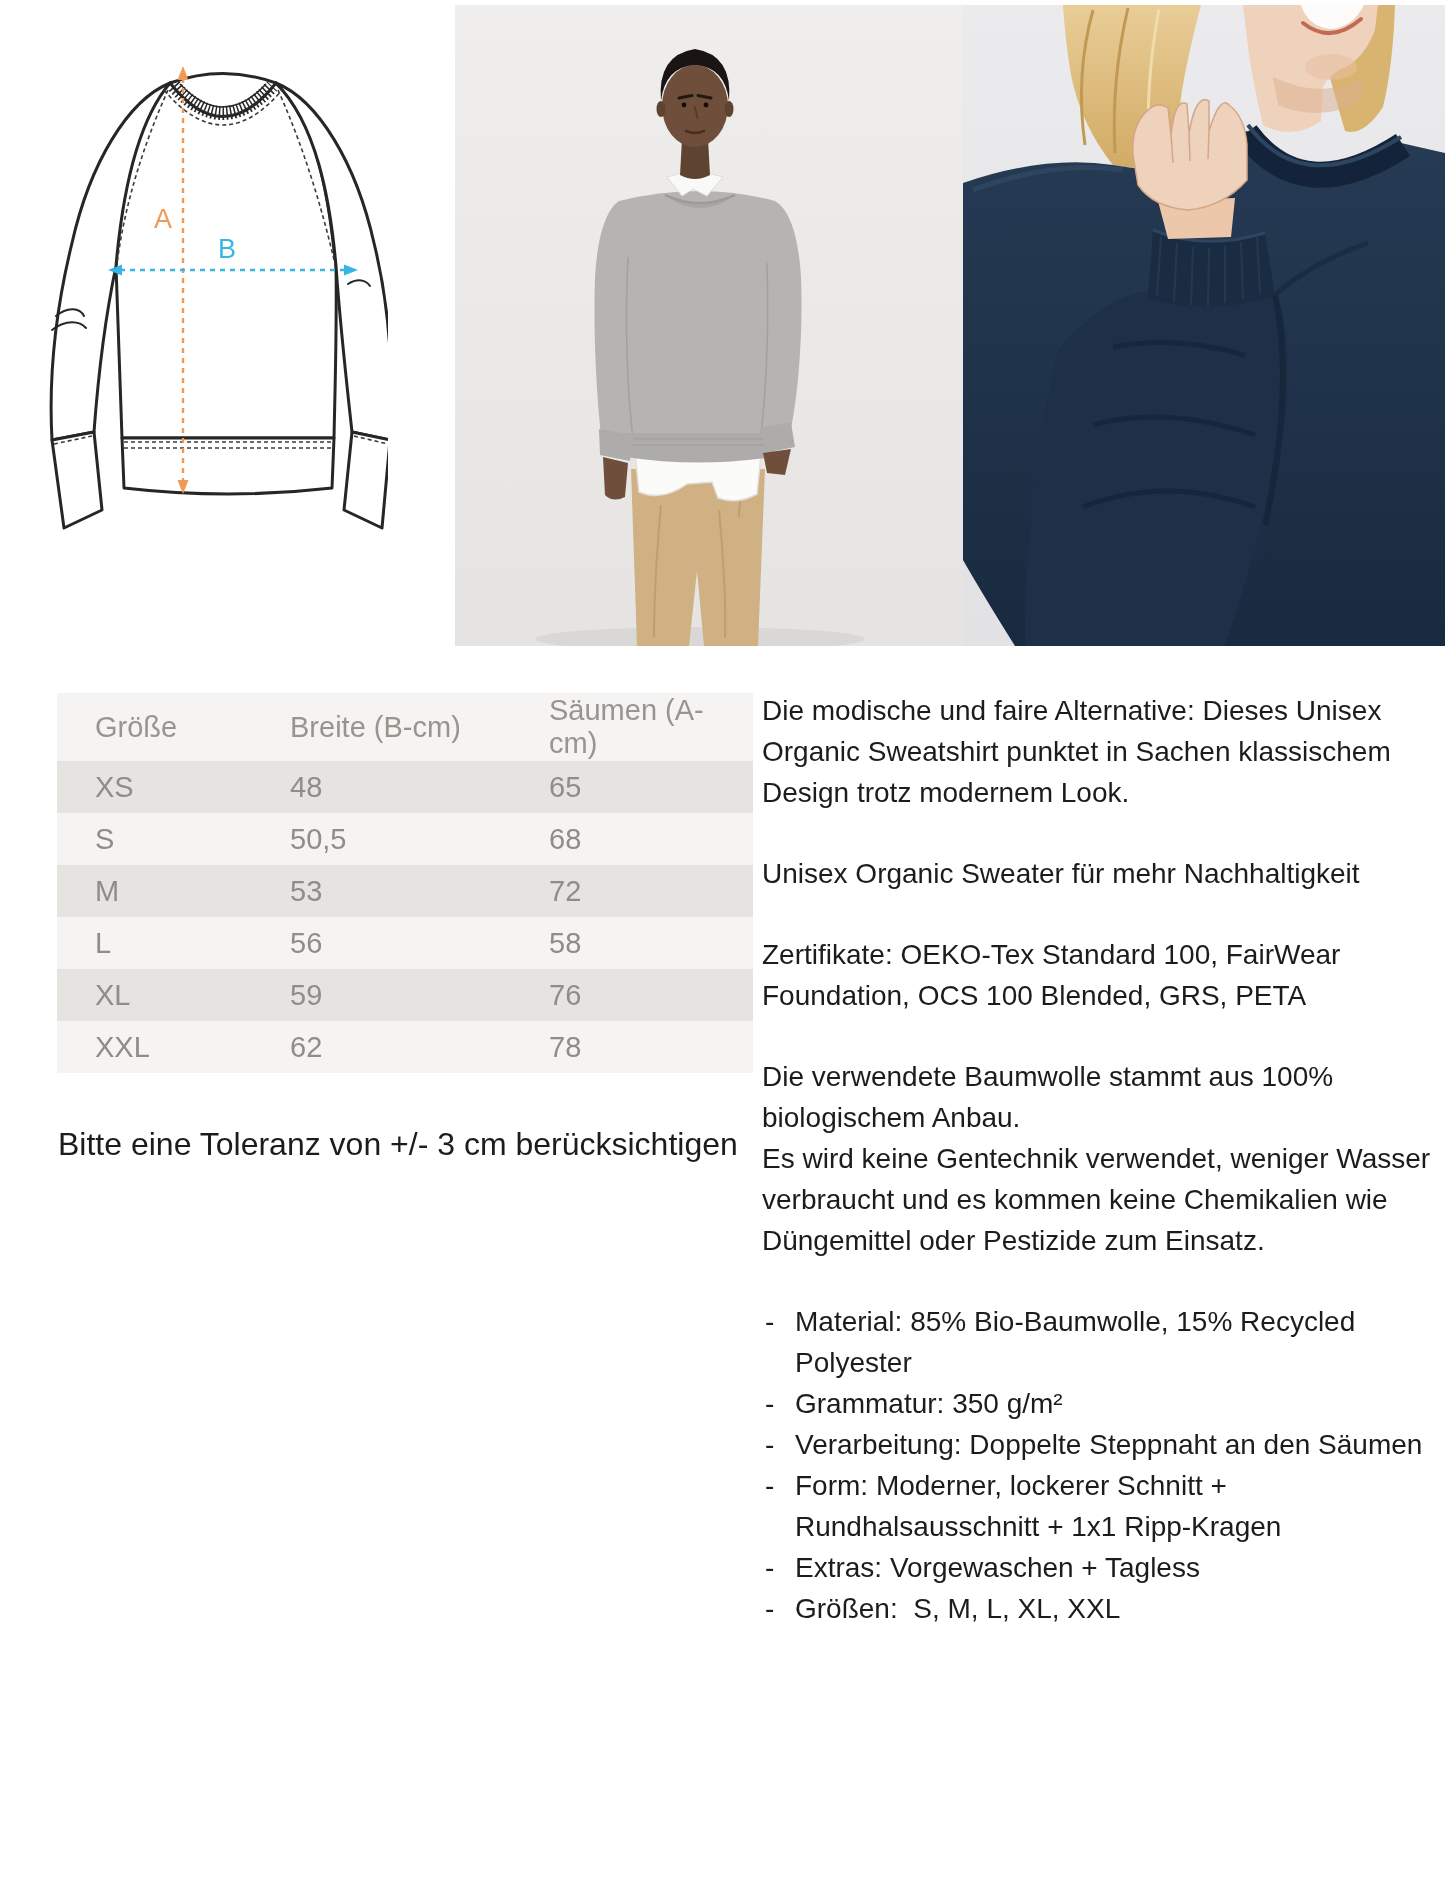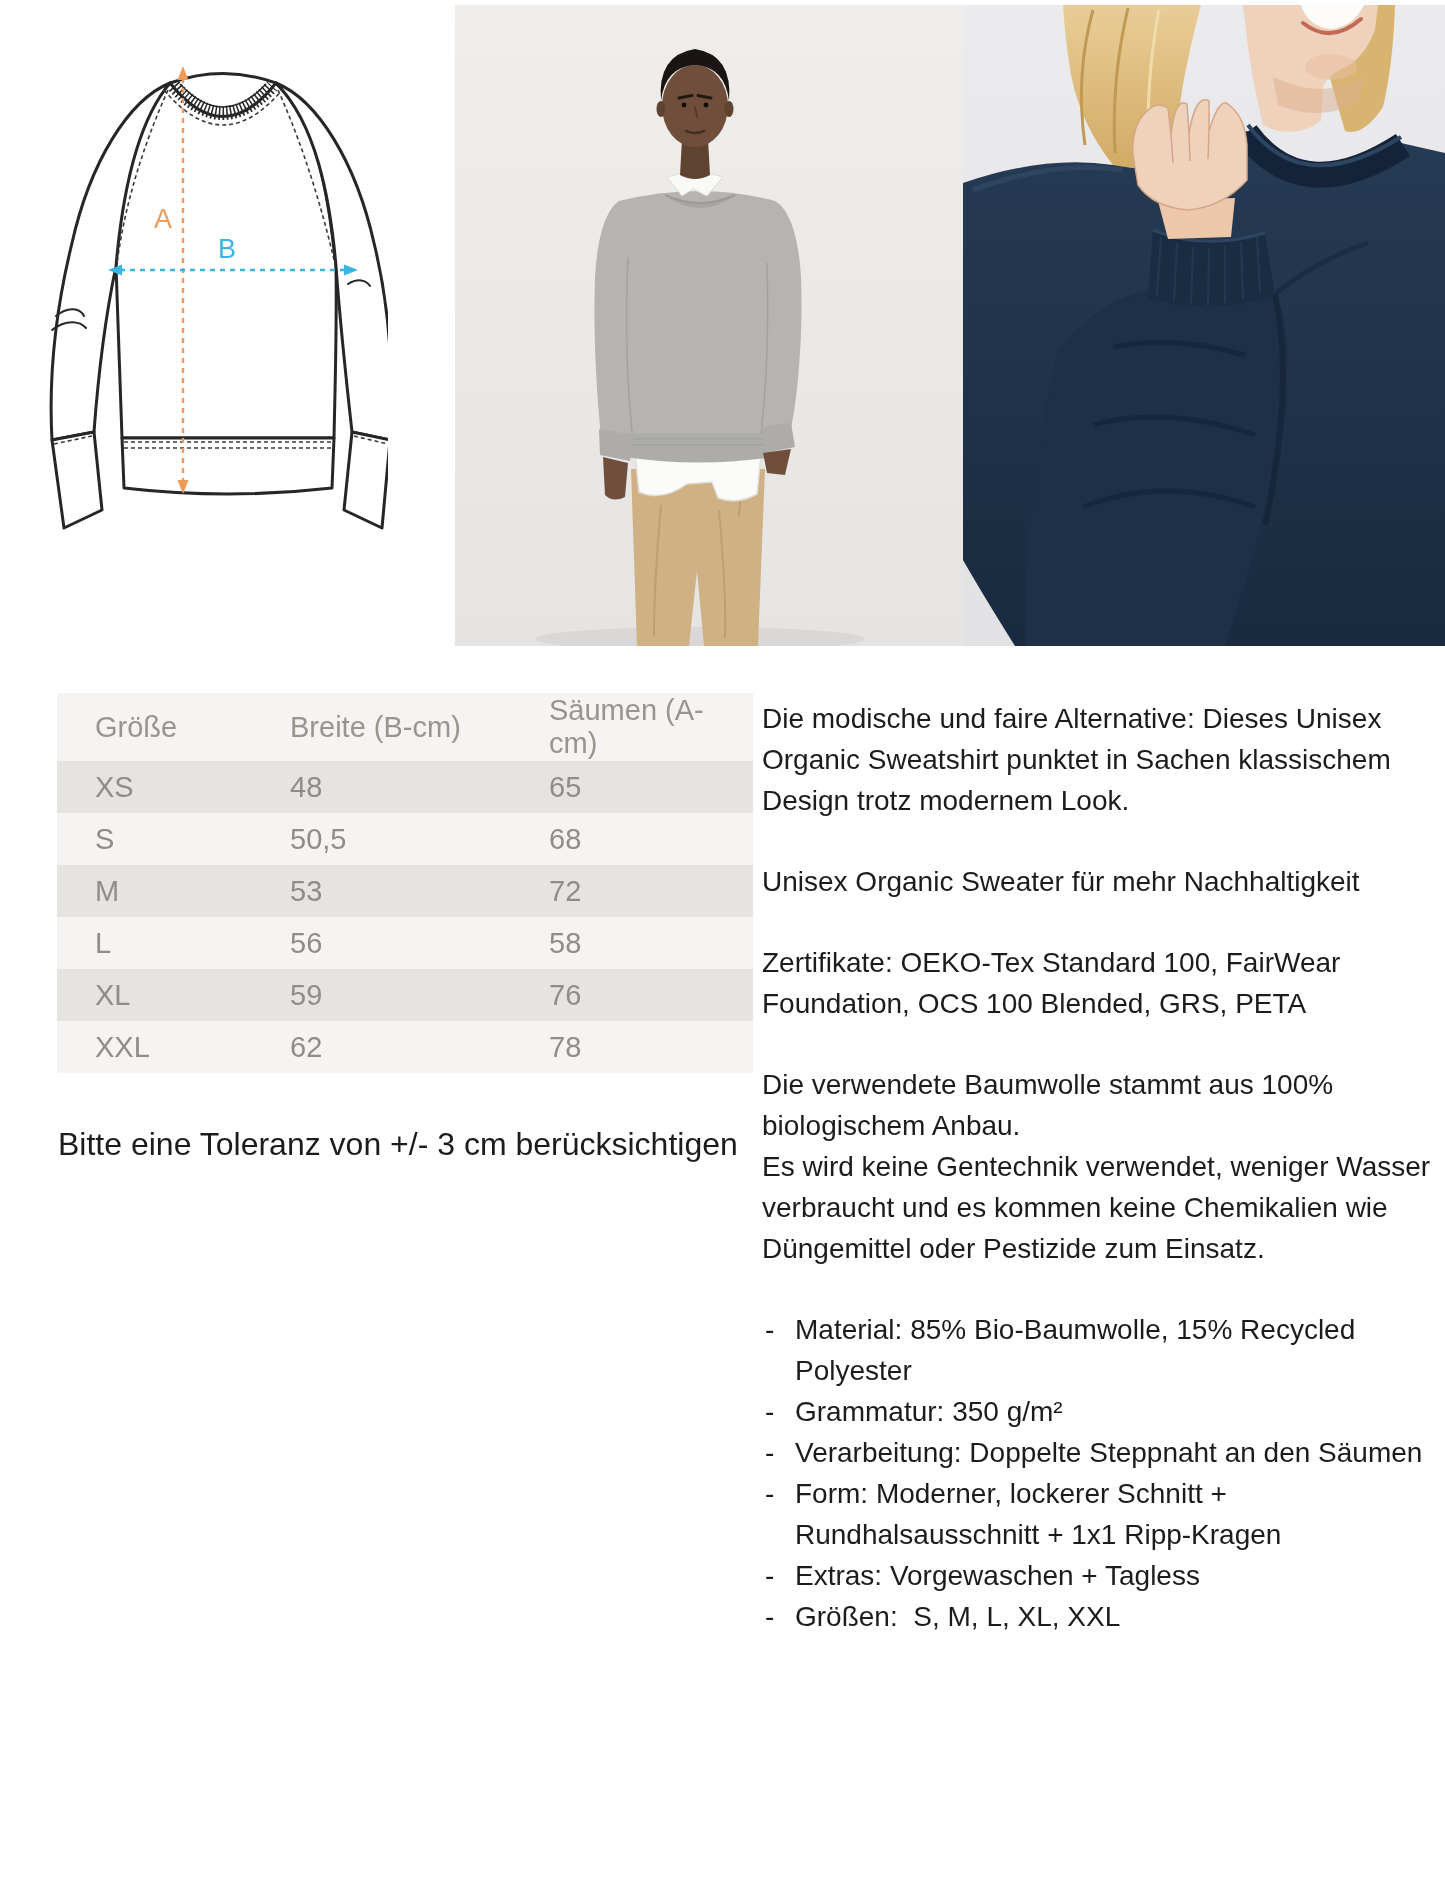--- a/index.html
+++ b/index.html
@@ -26,21 +26,21 @@
   table.size-table tr.shade-dark td{background:#e6e4e1;}
   table.size-table tr.shade-light td{background:#f5f4f2;}
   table.size-table th:first-child,table.size-table td:first-child{padding-left:38px;}
   
   .tolerance{position:absolute;left:58px;top:1126px;font-size:32px;color:#1d1c1a;}
   
   .description{
     position:absolute;left:762px;top:690px;width:678px;
     font-size:28px;line-height:41px;color:#1d1c1a;
   }
-  .description p{margin:8px 0 40px 0;white-space:pre-line;}
+  .description p{margin:0 0 40px 0;white-space:pre-line;}
   .bullets{margin:0;}
   .bullet{display:flex;align-items:flex-start;}
   .bullet .dash{flex:0 0 30px;padding-left:3px;}
   .bullet .btext{flex:1;}
 </style>
 </head>
 <body>
 
 <div class="diagram">
   <svg viewBox="0 0 370 505">

